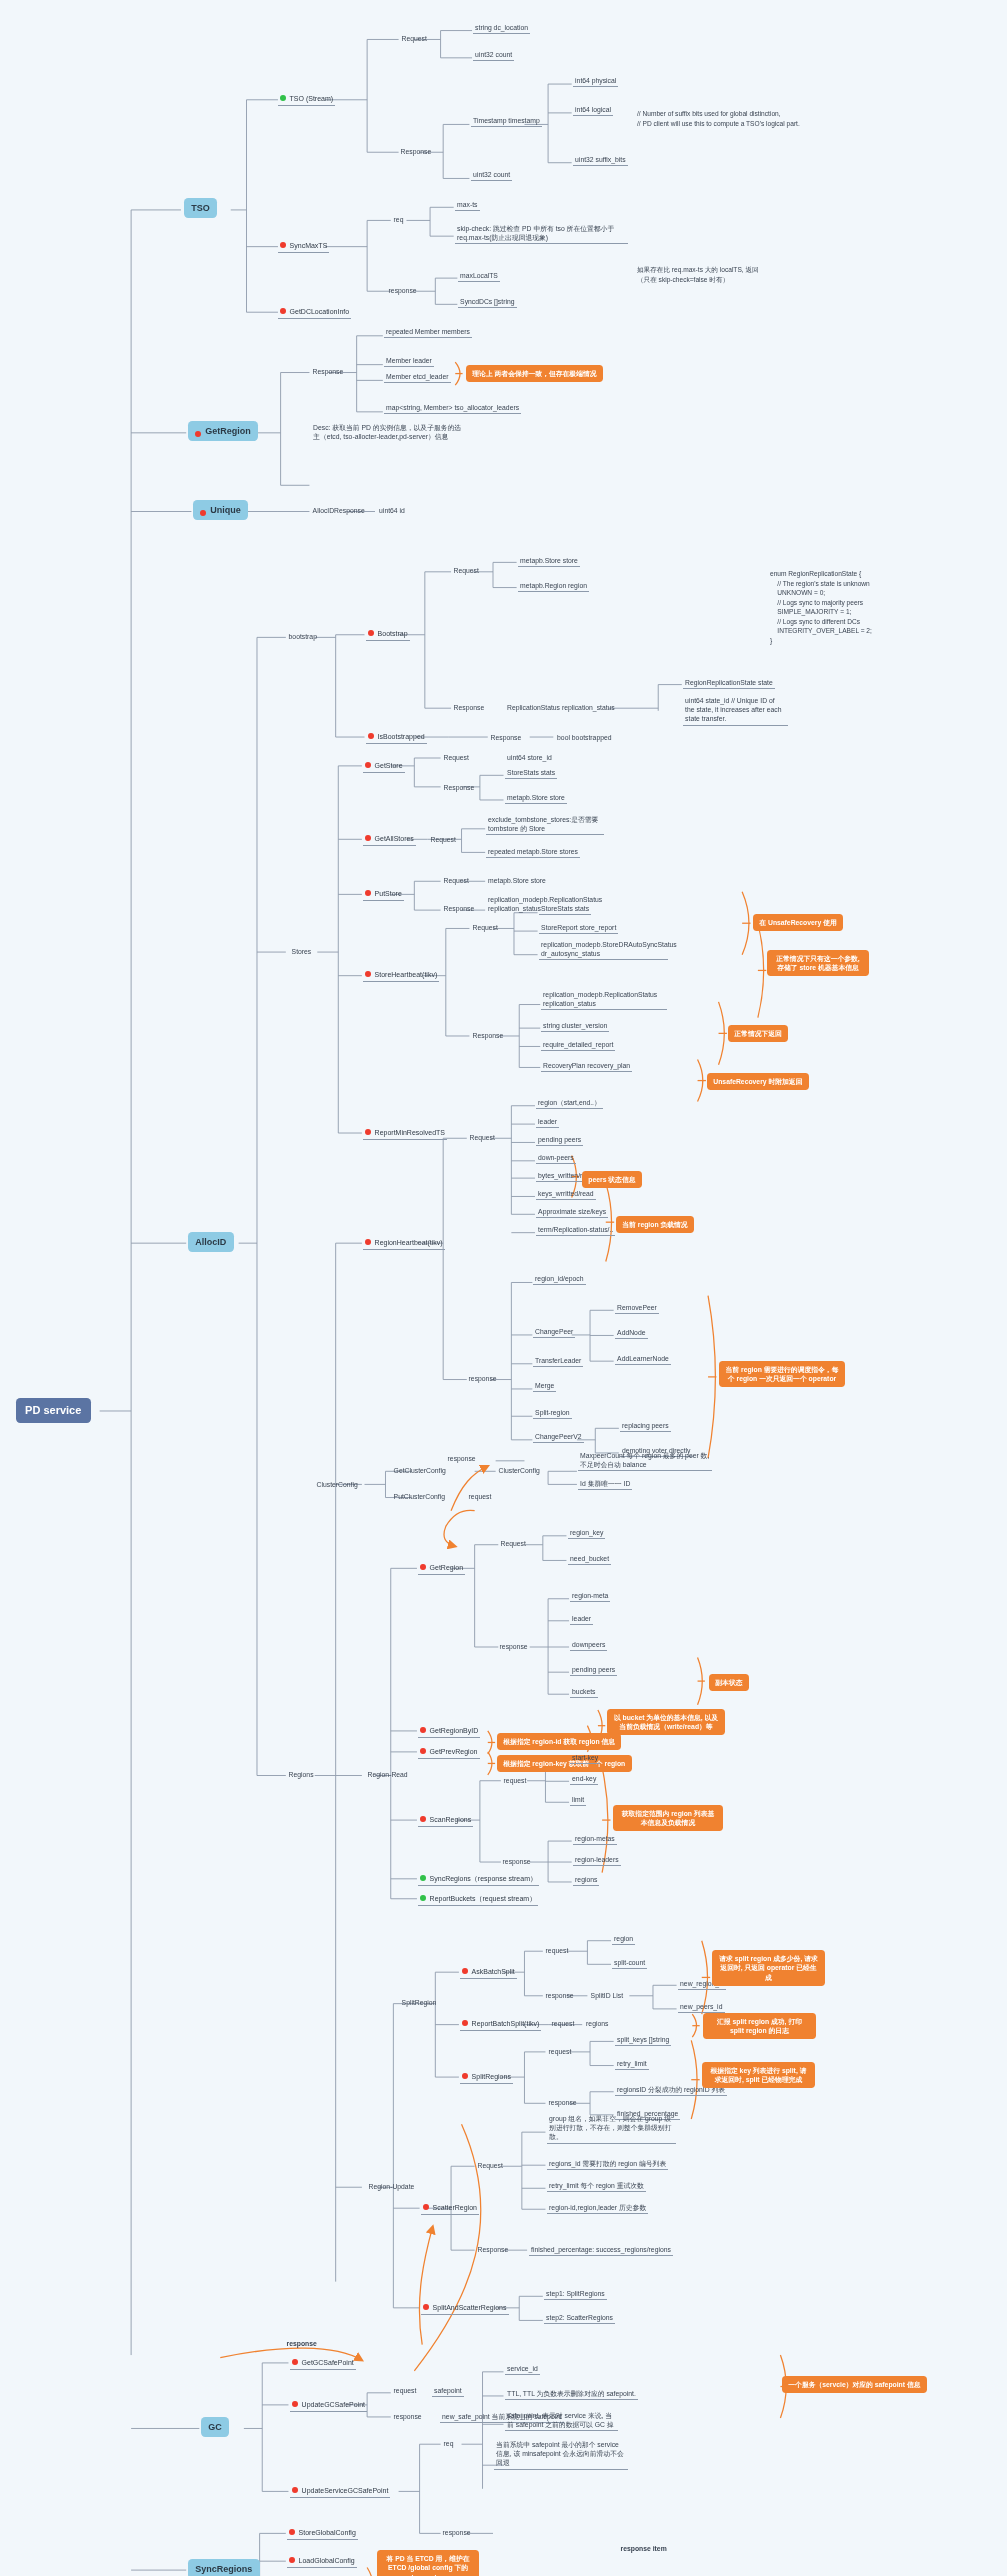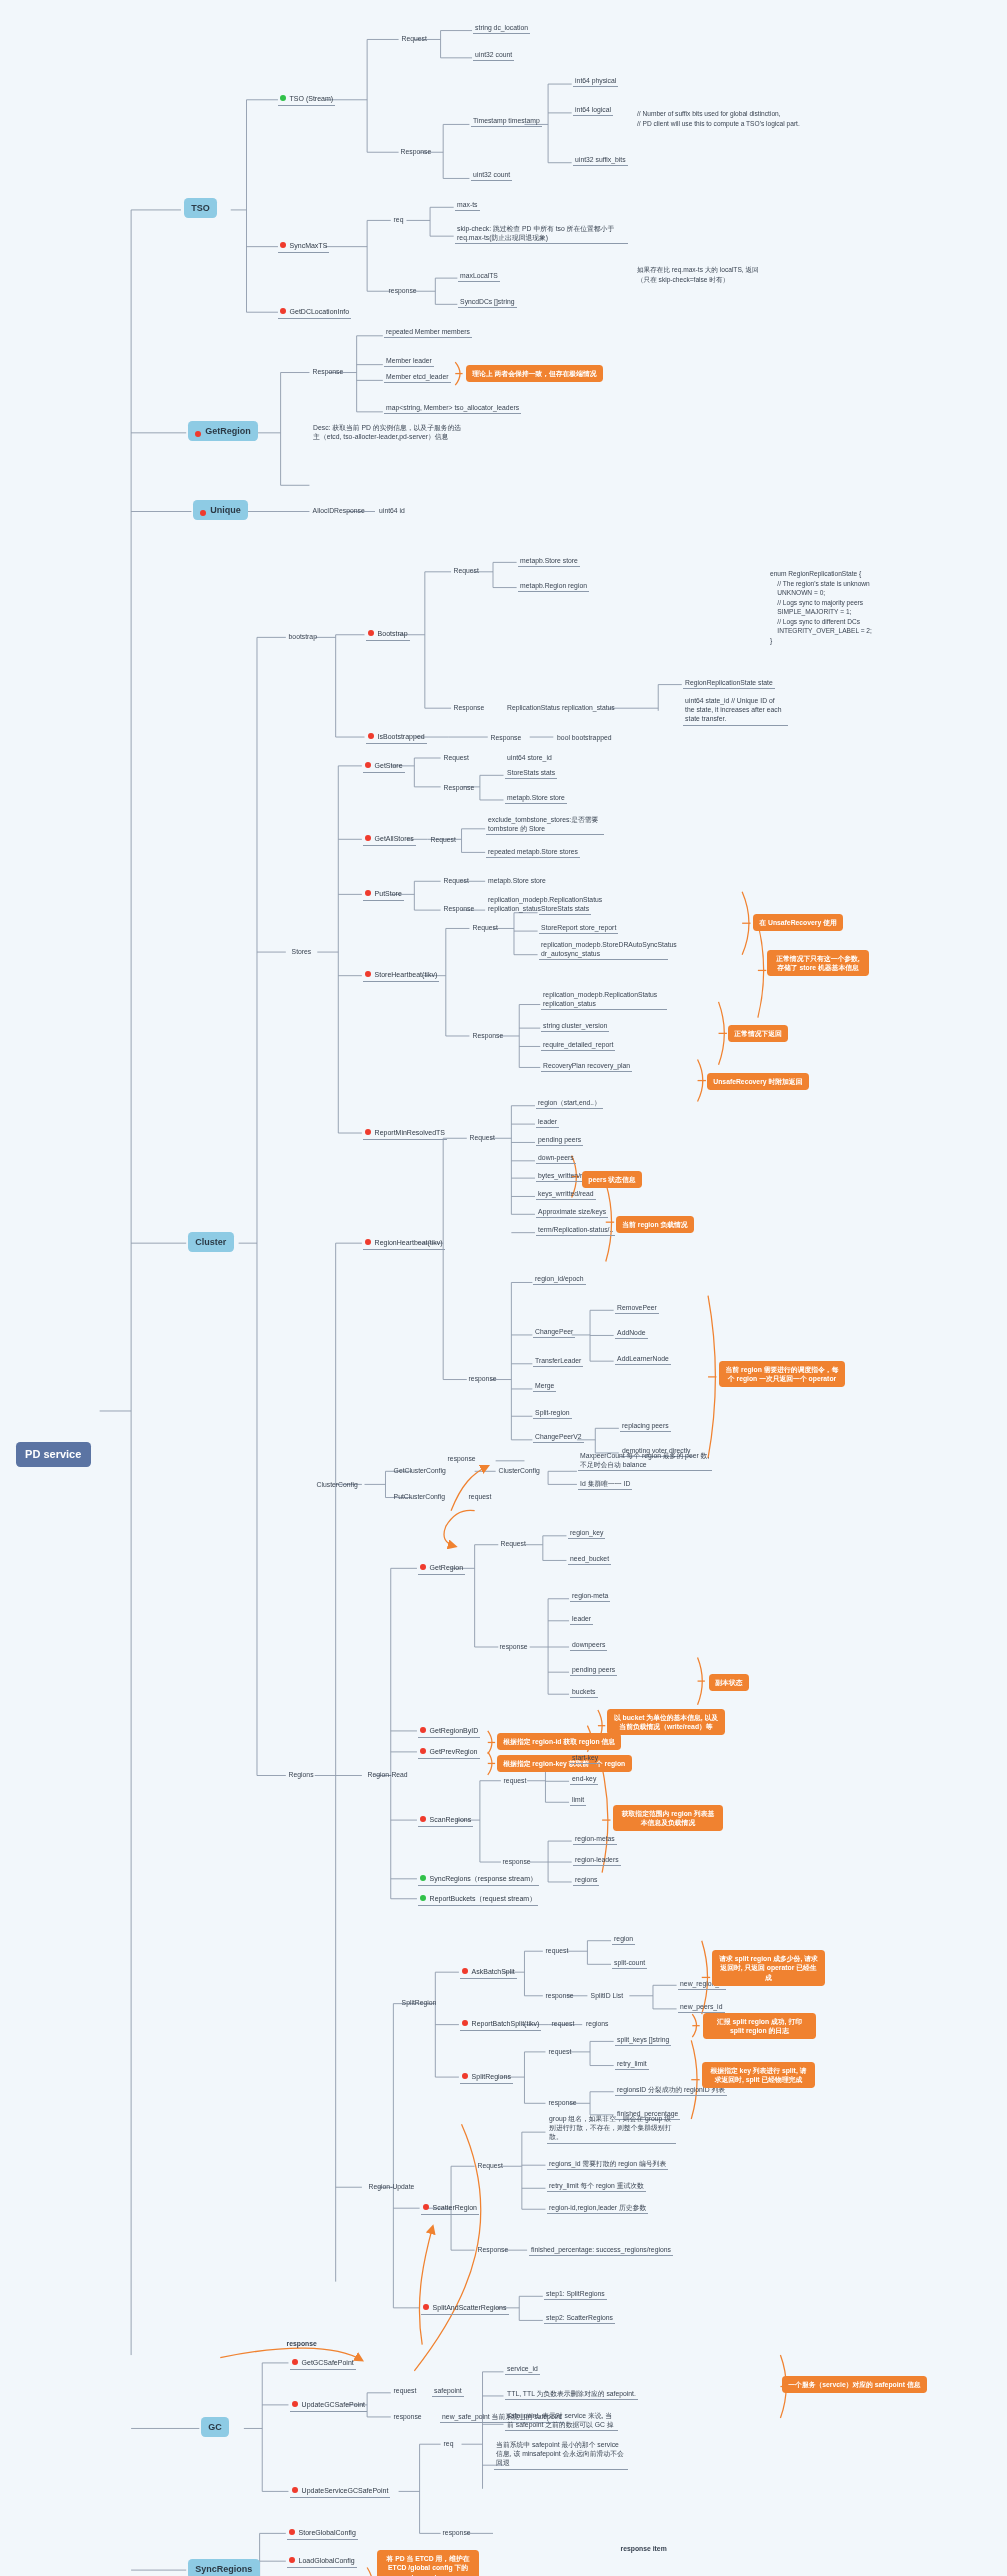--- a/index.html
+++ b/index.html
@@ -31,21 +31,21 @@
   .bullet.ul { border-bottom:0.8px solid #8d9aab; }
   .dot { width:5.8px; height:5.8px; border-radius:50%; flex:0 0 auto; }
   .dot.red { background:#ef3b2d; }
   .dot.green { background:#31c14a; }
 
   
   .box {
     border-radius:4.2px; padding:3.7px 7.3px; font-size:9px; font-weight:bold;
     display:flex; align-items:flex-end; gap:4.2px; white-space:nowrap;
   }
-  .box.root { background:#5b74a3; color:#fff; font-size:11px; padding:5.2px 9.4px;margin-top:44px; }
+  .box.root { background:#5b74a3; color:#fff; font-size:11px; padding:5.2px 9.4px; }
   .box.blue { background:#8ecbe4; color:#2b3a46; }
 
   
   .callout {
     background:#f08230; color:#fff; border-radius:3.7px; padding:3.7px 6.3px;
     font-size:6.8px; font-weight:bold; line-height:1.4; text-align:center;
   }
 
   
   .comment { font-size:6.6px; color:#3a4452; line-height:1.45; }
@@ -491,21 +491,21 @@
 <div class="node leaf" style="left:311px; top:422px; width:157px;"><span>Desc: 获取当前 PD 的实例信息，以及子服务的选主（etcd, tso-allocter-leader,pd-server）信息</span></div>
 
 <div class="node box blue" style="left:193px; top:500px;">
   <span class="dot red"></span>
   <span>Unique</span>
 </div>
 <div class="node cap" style="left:311px; top:505px;"><span>AllocIDResponse</span></div>
 <div class="node leaf" style="left:377px; top:505px;"><span>uint64 id</span></div>
 
 <div class="node box blue" style="left:188px; top:1232px;">
-  <span>Cluster</span>
+  <span>AllocID</span>
 </div>
 
 <div class="node cap" style="left:287px; top:631px;"><span>bootstrap</span></div>
 <div class="node bullet ul" style="left:366px; top:628px;">
   <span class="dot red"></span>
   <span>Bootstrap</span>
 </div>
 <div class="node cap" style="left:452px; top:565px;"><span>Request</span></div>
 <div class="node leaf ul" style="left:518px; top:555px;"><span>metapb.Store store</span></div>
 <div class="node leaf ul" style="left:518px; top:580px;"><span>metapb.Region region</span></div>

